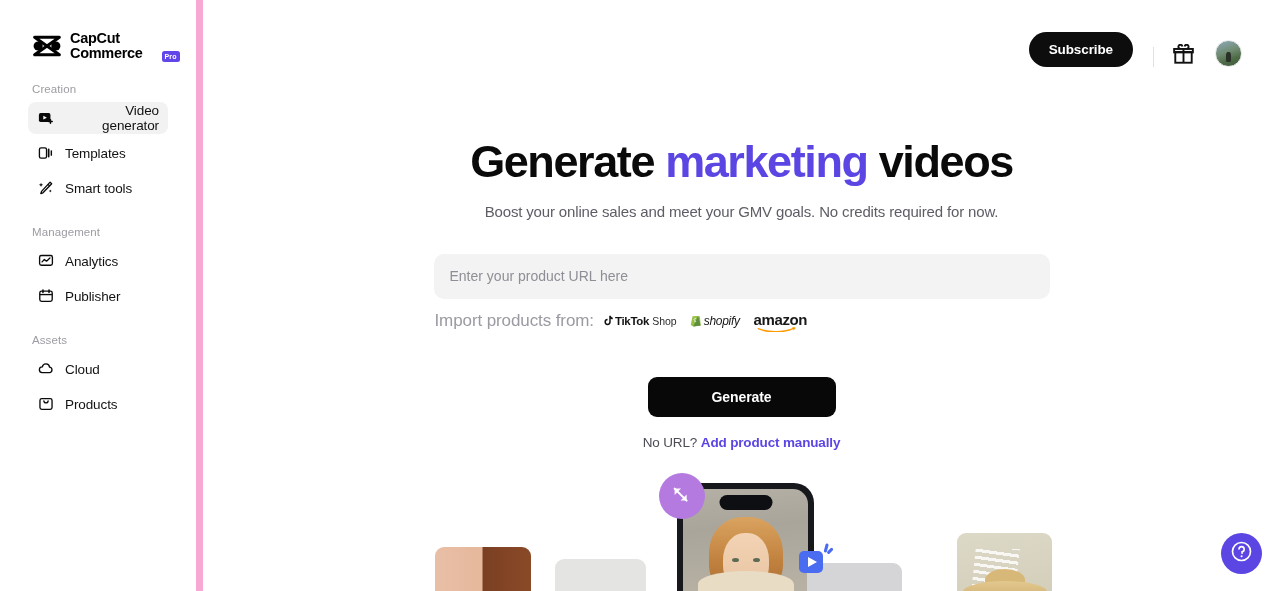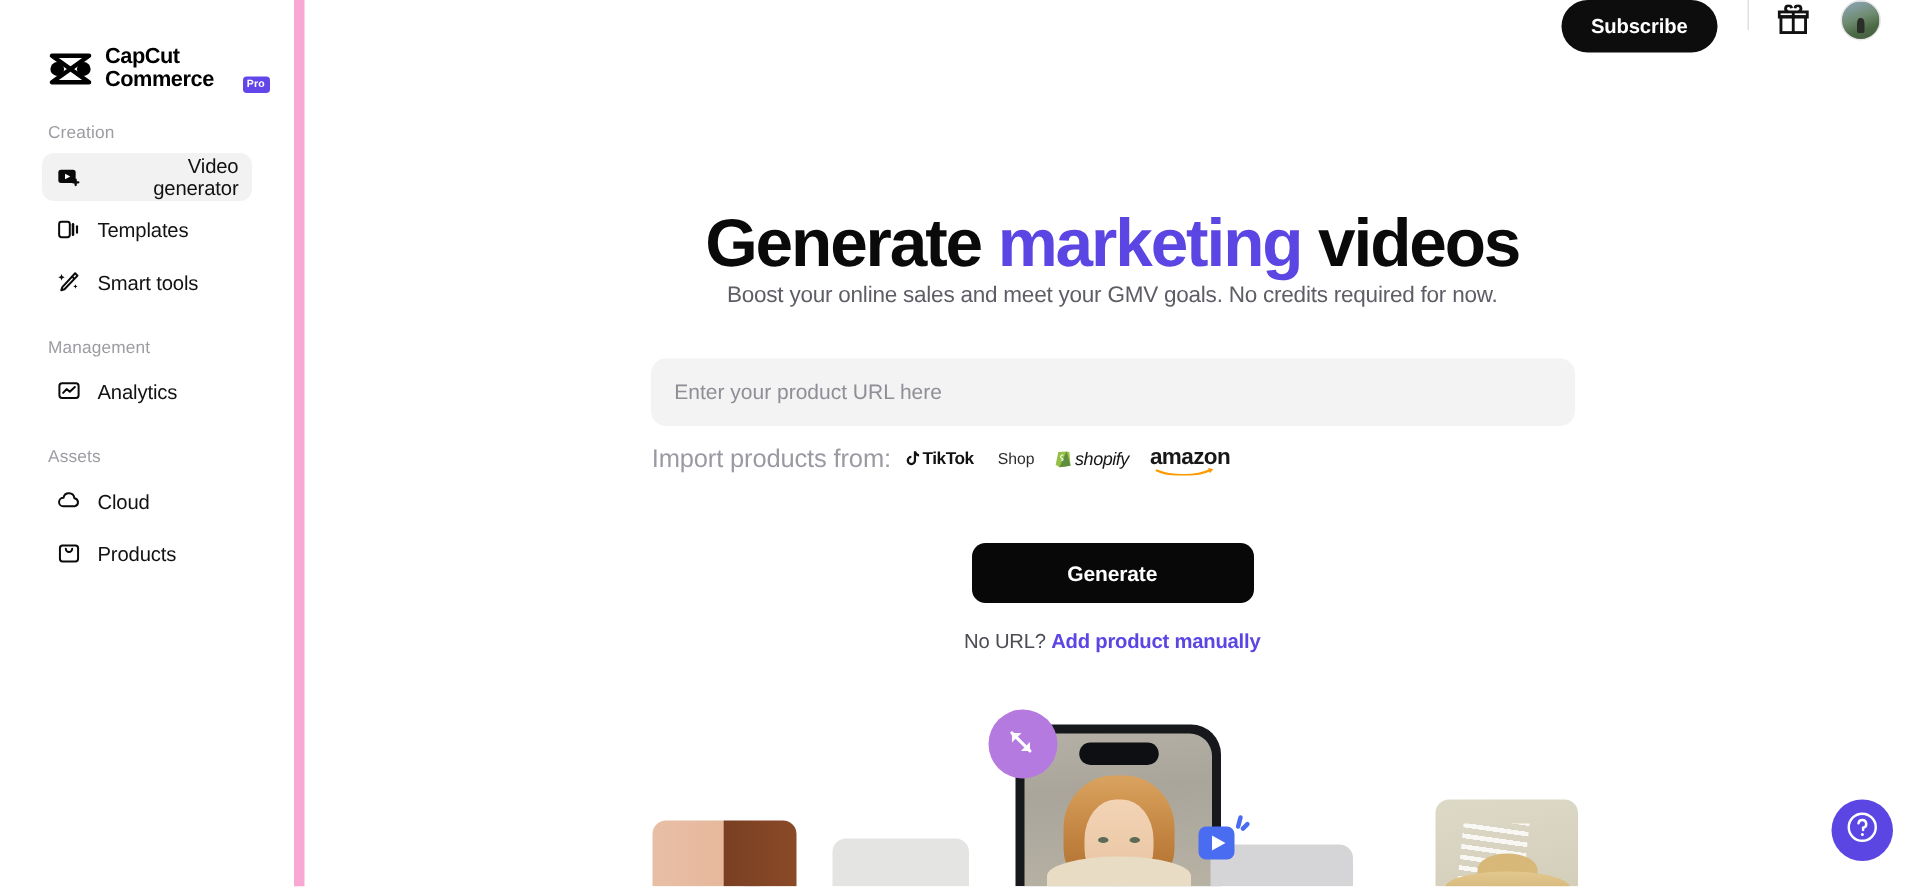--- a/index.html
+++ b/index.html
@@ -107,24 +107,24 @@
   
   .main {
     flex: 1 1 auto;
     position: relative;
     height: 591px;
     overflow: hidden;
   }
 
   .topbar {
     position: absolute;
-    top: 0; right: 0;
+    top: 0; right: 12px;
     height: 67px;
     display: flex;
-    align-items: flex-start;
+    align-items: flex-end;
     gap: 0;
     padding-right: 26px;
     z-index: 5;
   }
   .subscribe-btn {
     background: #0d0d0d;
     color: #fff;
     border: none;
     border-radius: 18px;
     height: 35px;
@@ -172,21 +172,21 @@
   }
   .hero-title {
     font-size: 45px;
     font-weight: bold;
     letter-spacing: -1.4px;
     line-height: 1.08;
     color: #0a0a0a;
   }
   .hero-title .accent { color: #5b46e4; }
   .hero-sub {
-    margin-top: 1px;
+    margin-top: 16px;
     font-size: 15px;
     color: #5d5d66;
     letter-spacing: -0.15px;
   }
 
   .url-area {
     width: 616px;
     margin: 34px auto 0 auto;
     text-align: left;
   }
@@ -212,21 +212,21 @@
     padding-left: 1px;
   }
   .import-label {
     font-size: 17px;
     color: #9a9aa2;
     letter-spacing: -0.1px;
   }
   .brand { display: flex; align-items: center; }
 
   .tiktok-brand {
-    display: flex; align-items: flex-end; gap: 16px;
+    display: flex; align-items: flex-end; gap: 3px;
     font-size: 11.5px; font-weight: bold; color: #121212;
     letter-spacing: -0.3px;
   }
   .tiktok-brand .shopword { font-weight: normal; font-size: 10.5px; color: #2b2b2b; letter-spacing: 0; }
 
   .shopify-brand {
     display: flex; align-items: center; gap: 3px;
     font-size: 12px; font-style: italic; font-weight: normal;
     color: #171717; letter-spacing: -0.3px;
   }
@@ -462,20 +462,30 @@
     <div class="nav-section-label">Management</div>
     <div class="nav-list">
       <div class="nav-item">
         <span class="nav-icon">
           <svg viewBox="0 0 18 18" width="16" height="16">
             <rect x="1.8" y="2.8" width="14.4" height="11" rx="2" fill="none" stroke="#0a0a0a" stroke-width="1.5"></rect>
             <path d="M4.6 10 L7.2 7.2 L9.6 9.2 L13.4 5.6" fill="none" stroke="#0a0a0a" stroke-width="1.5" stroke-linecap="round" stroke-linejoin="round"></path>
           </svg>
         </span>
         <span class="nav-label">Analytics</span>
+      </div>
+      <div class="nav-item">
+        <span class="nav-icon">
+          <svg viewBox="0 0 18 18" width="16" height="16">
+            <rect x="2" y="3.6" width="14" height="11.4" rx="2" fill="none" stroke="#0a0a0a" stroke-width="1.5"></rect>
+            <path d="M2 7.4 h14" stroke="#0a0a0a" stroke-width="1.5"></path>
+            <path d="M5.6 2.2 v2.8 M12.4 2.2 v2.8" stroke="#0a0a0a" stroke-width="1.7" stroke-linecap="round"></path>
+          </svg>
+        </span>
+        <span class="nav-label">Publisher</span>
       </div>
     </div>
 
     <div class="nav-section-label">Assets</div>
     <div class="nav-list">
       <div class="nav-item">
         <span class="nav-icon">
           <svg viewBox="0 0 18 18" width="16" height="16">
             <path d="M4.6 13 a3.2 3.2 0 0 1 .3-6.4 A4.1 4.1 0 0 1 13 6.9 a3.1 3.1 0 0 1 .3 6.1 Z" fill="none" stroke="#0a0a0a" stroke-width="1.5" stroke-linejoin="round"></path>
           </svg>

